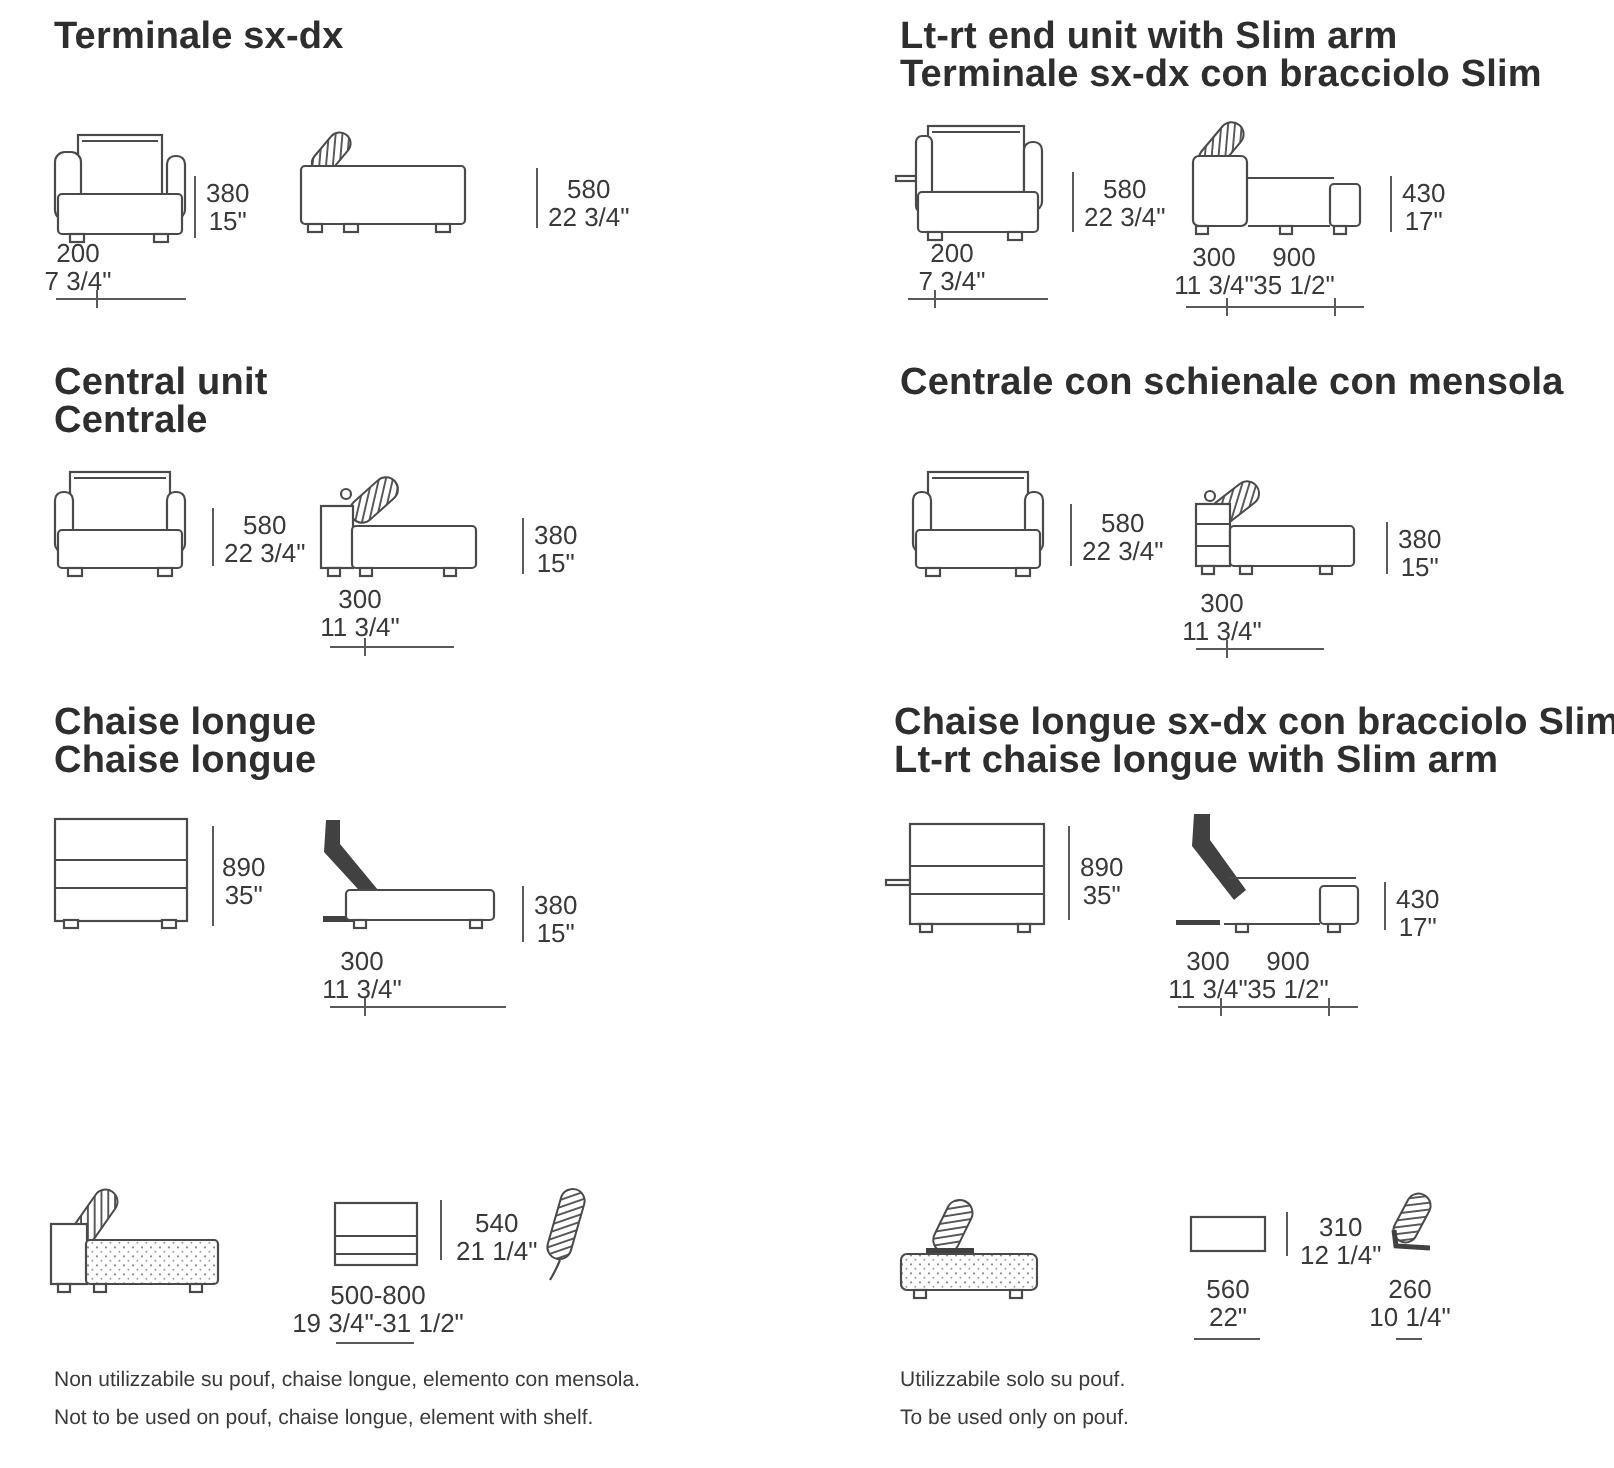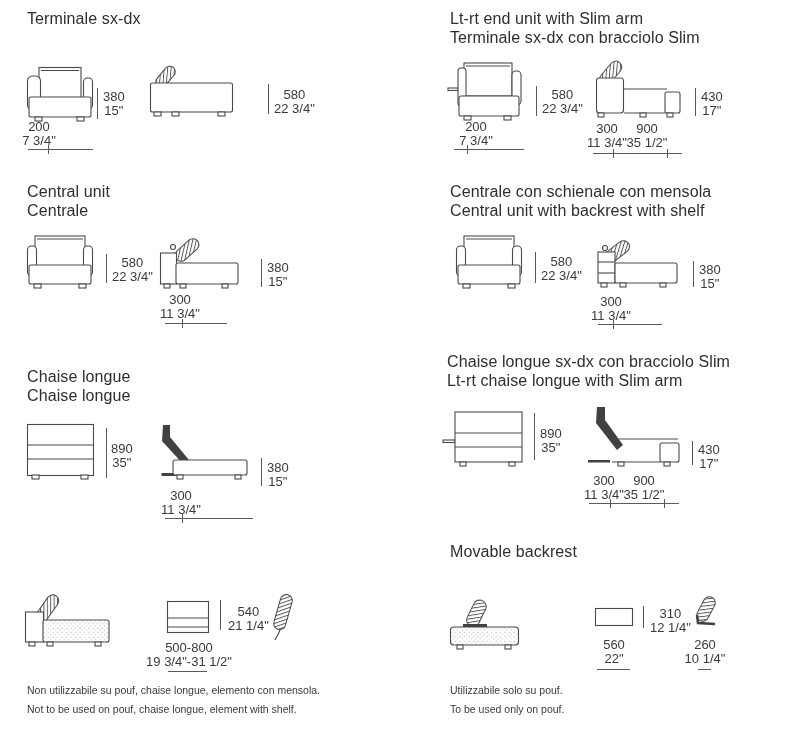--- a/index.html
+++ b/index.html
@@ -1,19 +1,19 @@
 <!DOCTYPE html>
 <html><head>
 <meta charset="utf-8">
 <style>
   * { margin:0; padding:0; box-sizing:border-box; }
   html,body { width:807px; height:734px; background:#fff; font-family:"Liberation Sans", sans-serif; }
   .page { position:relative; width:807px; height:734px; background:#fff; overflow:hidden; }
   .spec { position:absolute; }
-  .title { font-weight:400; font-size:16px; line-height:18.5px; color:#2e2e2e; letter-spacing:.1px; white-space:nowrap; }
+  .title { font-weight:700; font-size:19px; line-height:18.5px; color:#2e2e2e; letter-spacing:.1px; white-space:nowrap; }
   .dim { position:absolute; font-size:13px; line-height:14px; color:#3a3a3a; text-align:center; white-space:nowrap; }
   .ctr { transform:translateX(-50%); }
   .vline { position:absolute; width:1px; background:#5a5a5a; }
   .hline { position:absolute; height:1px; background:#5a5a5a; }
   .tick { position:absolute; top:-4px; width:1px; height:9px; background:#5a5a5a; }
   .uline { position:absolute; height:1px; background:#5a5a5a; }
   .note { position:absolute; font-size:10.5px; line-height:18.5px; color:#3a3a3a; white-space:nowrap; }
   svg { position:absolute; overflow:visible; }
   .ln { stroke:#4a4a4a; stroke-width:1.1; fill:none; }
   .fw { stroke:#4a4a4a; stroke-width:1.1; fill:#fff; }
@@ -179,21 +179,20 @@
       <div>11 3/4"</div>
     </div>
     <div class="hline" style="left:138px;top:140px;width:62px">
         <span class="tick" style="left:17px"></span>
       </div>
   </section>
 
   <section class="spec" style="left:450px;top:183px;width:350px;height:160px">
     <div class="title">
       <div>Centrale con schienale con mensola</div>
-      <div>Central unit with backrest with shelf</div>
     </div>
     <svg style="left:6px;top:52px" width="66" height="56" viewBox="0 0 66 56">
       <rect class="fw" x="8" y="1" width="50" height="30"></rect>
       <line class="ln" x1="10" y1="4" x2="56" y2="4"></line>
       <rect class="fw" x="0.5" y="11" width="9" height="30" rx="4"></rect>
       <rect class="fw" x="56.5" y="11" width="9" height="30" rx="4"></rect>
       <rect class="fw" x="2" y="30" width="62" height="19" rx="2"></rect>
       <rect class="fw" x="7" y="49" width="7" height="4"></rect>
       <rect class="fw" x="52" y="49" width="7" height="4"></rect>
     </svg>
@@ -222,21 +221,21 @@
     </div>
     <div class="dim ctr" style="left:161px;top:112px">
       <div>300</div>
       <div>11 3/4"</div>
     </div>
     <div class="hline" style="left:148px;top:141px;width:64px">
         <span class="tick" style="left:15px"></span>
       </div>
   </section>
 
-  <section class="spec" style="left:27px;top:368px;width:330px;height:170px">
+  <section class="spec" style="left:27px;top:353px;width:330px;height:170px">
     <div class="title">
       <div>Chaise longue</div>
       <div>Chaise longue</div>
     </div>
     <svg style="left:0;top:56px" width="70" height="58" viewBox="0 0 70 58">
       <rect class="fw" x="0.5" y="0.5" width="66" height="51"></rect>
       <line class="ln" x1="0.5" y1="21" x2="66.5" y2="21"></line>
       <line class="ln" x1="0.5" y1="35" x2="66.5" y2="35"></line>
       <rect class="fw" x="5" y="51" width="7" height="4"></rect>
       <rect class="fw" x="54" y="51" width="7" height="4"></rect>
@@ -342,21 +341,20 @@
     <svg style="left:243px;top:50px" width="26" height="48" viewBox="0 0 26 48">
       <g transform="rotate(16 13 19)">
           <rect class="hb" x="7" y="1" width="12" height="36" rx="6"></rect>
         </g>
       <path class="ln" d="M10,37 Q8,42 5,47"></path>
     </svg>
   </section>
 
   <section class="spec" style="left:450px;top:543px;width:350px;height:130px">
     <div class="title">
-      <div>Movable backrest</div>
     </div>
     <svg style="left:0;top:52px" width="72" height="56" viewBox="0 0 72 56">
       <g transform="rotate(26 26 18)">
           <rect class="hb" x="20" y="4" width="13" height="28" rx="6.5"></rect>
         </g>
       <rect class="db" x="13" y="29" width="24" height="3"></rect>
       <rect class="dt" x="0.5" y="32" width="68" height="18" rx="3"></rect>
       <rect class="fw" x="7" y="50" width="6" height="4"></rect>
       <rect class="fw" x="55" y="50" width="6" height="4"></rect>
     </svg>

